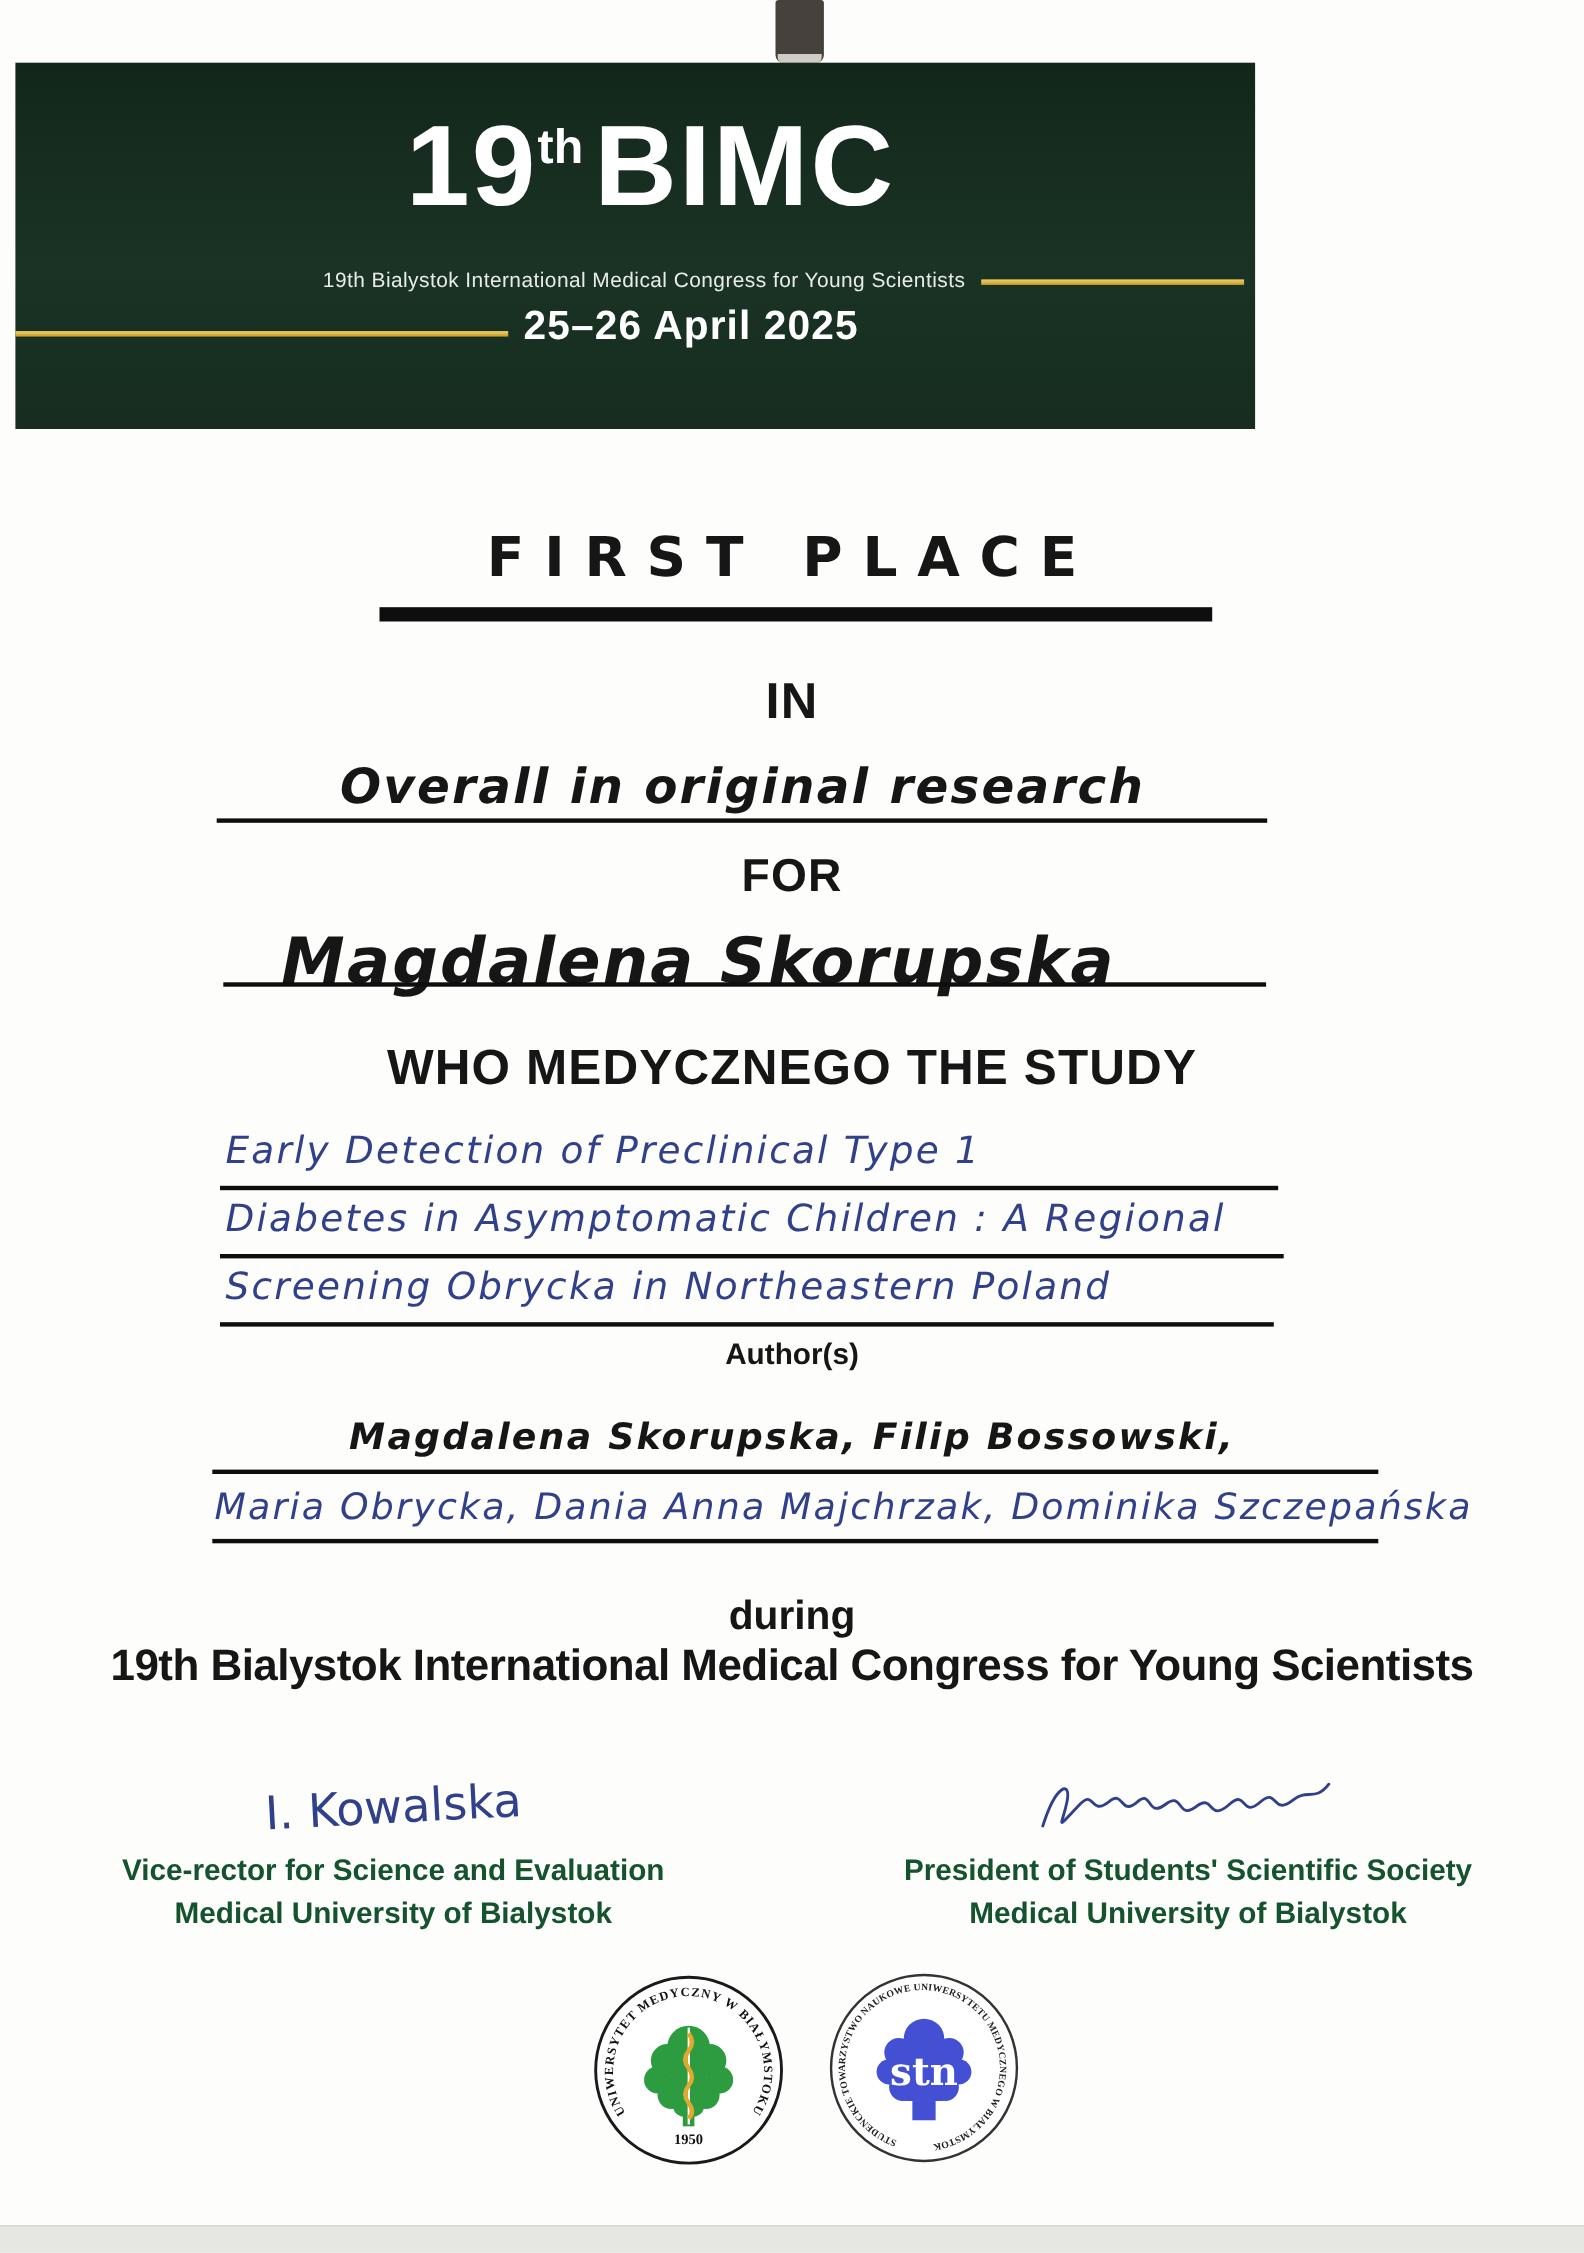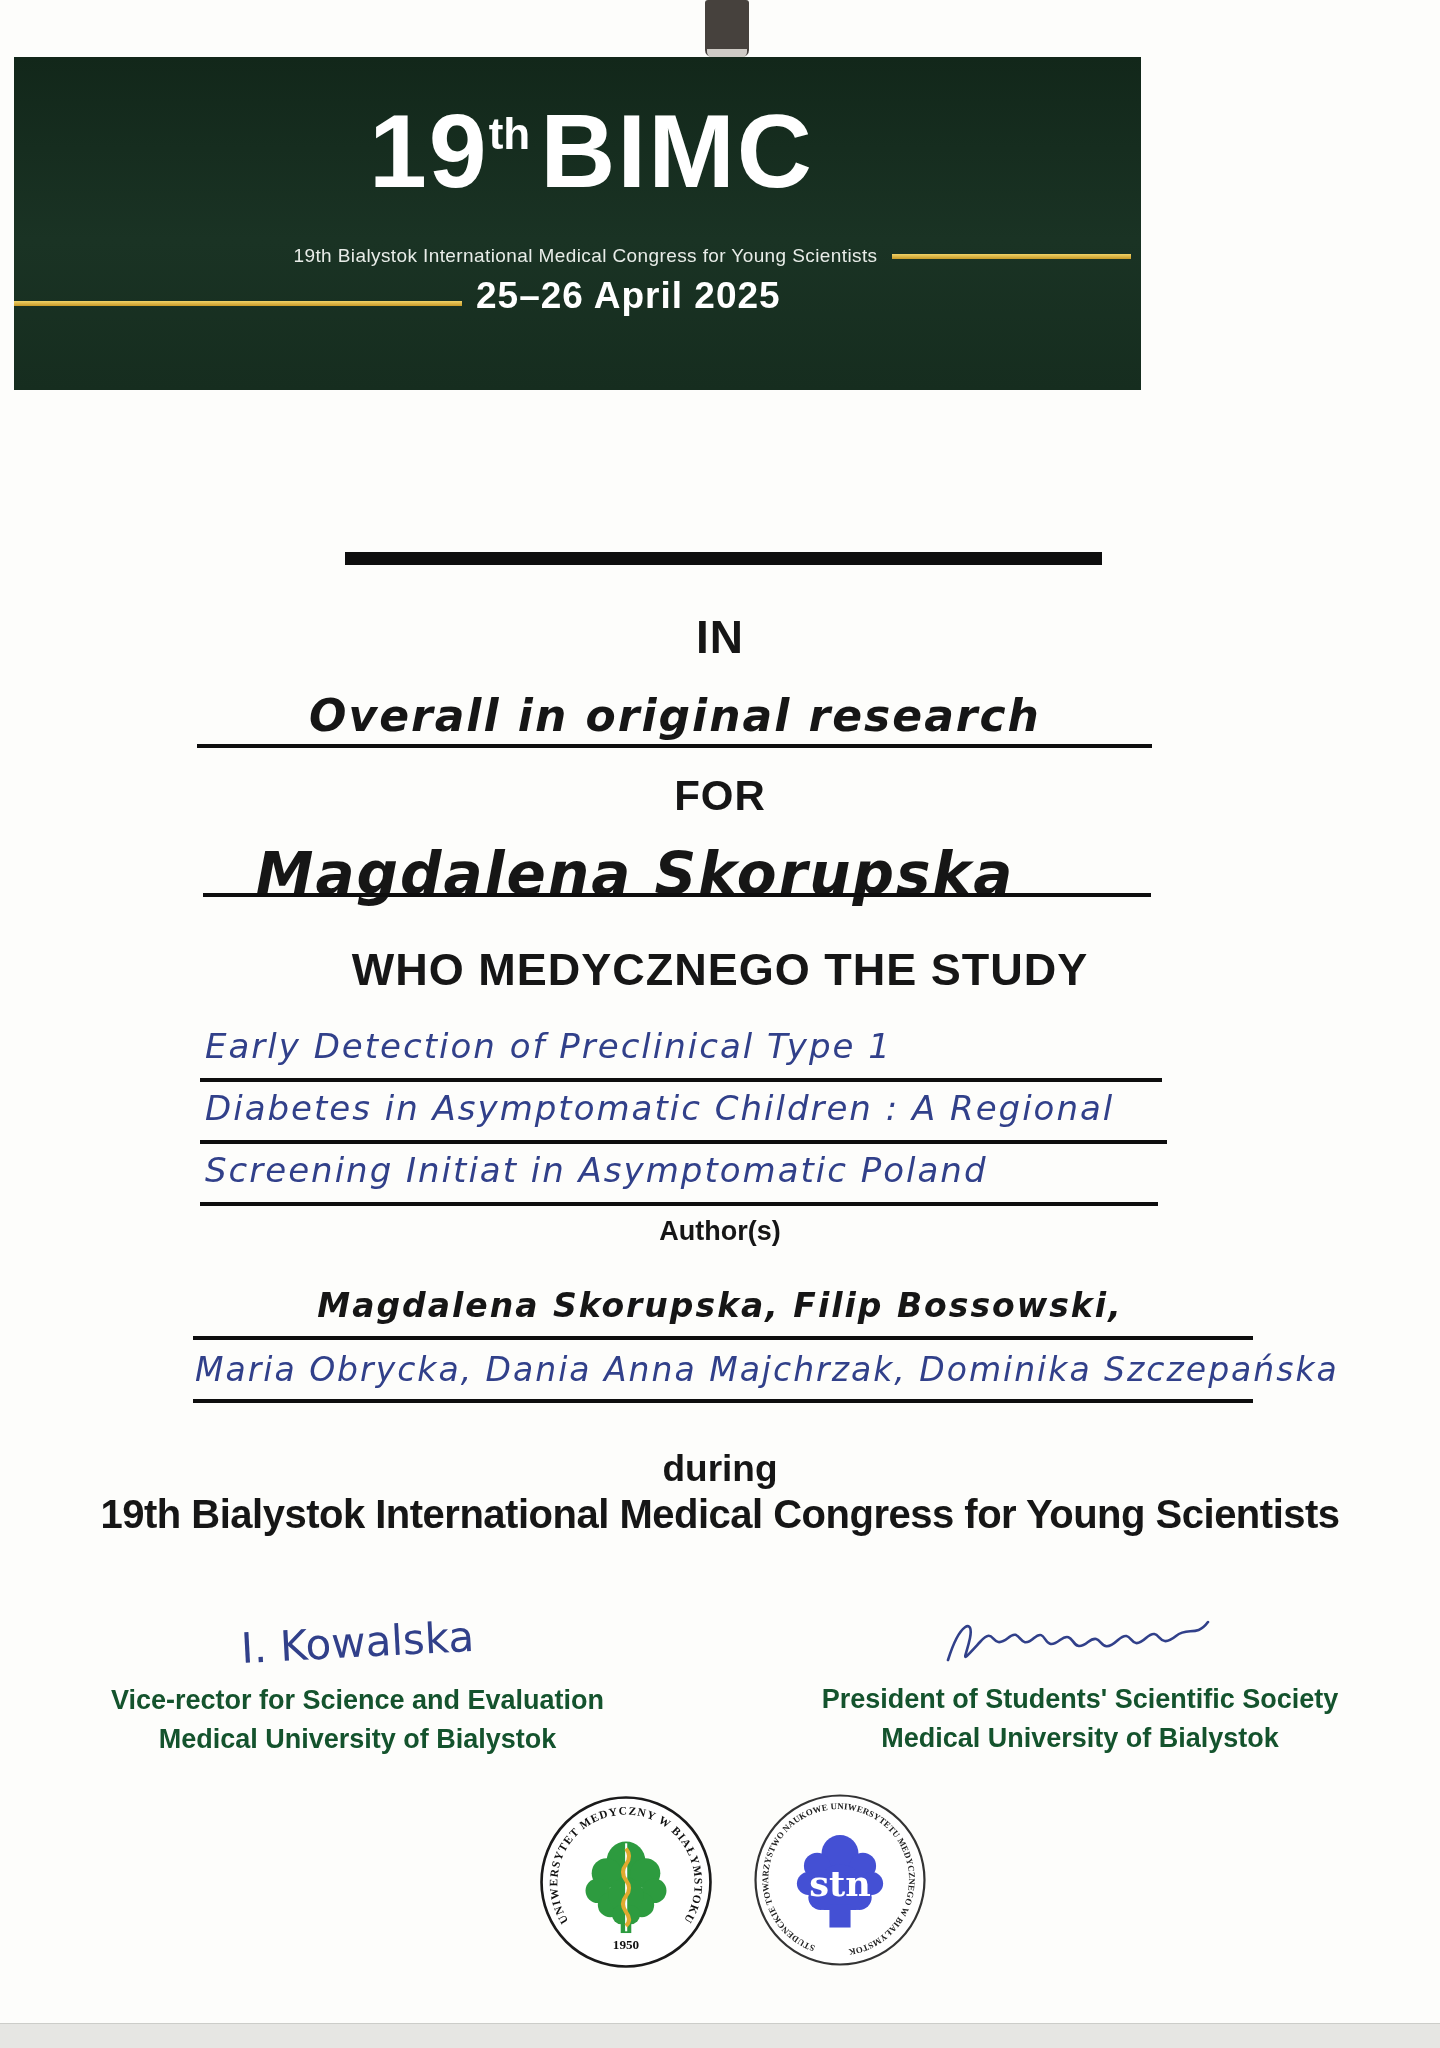--- a/index.html
+++ b/index.html
@@ -65,39 +65,40 @@
       <div class="sub-spacer"></div>
       <div class="band-subtitle">19th Bialystok International Medical Congress for Young Scientists</div>
       <div class="gold-line right"></div>
     </div>
     <div class="band-daterow">
       <div class="gold-line left"></div>
       <div class="band-date">25–26 April 2025</div>
     </div>
   </div>
 
+  <div class="abs lbl hw hw-print" style="top:478px;">FIRST PLACE</div>
   <div class="rule" style="left:345px;top:552px;width:757px;height:13px;"></div>
 
   <div class="abs lbl" style="top:610px;font-size:46px;letter-spacing:1px;">IN</div>
 
   <div class="abs lbl hw hw-script" style="top:690px;font-size:44px;padding-right:90px;box-sizing:border-box;">Overall in original research</div>
   <div class="rule" style="left:197px;top:744px;width:955px;height:4px;"></div>
 
   <div class="abs lbl" style="top:772px;font-size:42px;letter-spacing:1px;">FOR</div>
 
   <div class="abs lbl hw hw-script" style="top:840px;font-size:58px;padding-right:170px;box-sizing:border-box;">Magdalena Skorupska</div>
   <div class="rule" style="left:203px;top:893px;width:948px;height:4px;"></div>
 
   <div class="abs lbl" style="top:944px;font-size:45px;letter-spacing:1px;">WHO MEDYCZNEGO THE STUDY</div>
 
   <div class="study-line hw hw-script" style="top:1026px;">Early Detection of Preclinical Type 1</div>
   <div class="rule" style="left:200px;top:1078px;width:962px;height:4px;"></div>
   <div class="study-line hw hw-script" style="top:1088px;">Diabetes in Asymptomatic Children : A Regional</div>
   <div class="rule" style="left:200px;top:1140px;width:967px;height:4px;"></div>
-  <div class="study-line hw hw-script" style="top:1150px;">Screening Initiat in Asymptomatic Poland</div>
+  <div class="study-line hw hw-script" style="top:1150px;">Screening Obrycka in Northeastern Poland</div>
   <div class="rule" style="left:200px;top:1202px;width:958px;height:4px;"></div>
 
   <div class="abs lbl" style="top:1216px;font-size:27px;">Author(s)</div>
 
   <div class="abs lbl hw hw-script author-line" style="top:1286px;">Magdalena Skorupska, Filip Bossowski,</div>
   <div class="rule" style="left:193px;top:1336px;width:1060px;height:4px;"></div>
   <div class="abs hw hw-script author-line" style="left:195px;top:1350px;white-space:nowrap;">Maria Obrycka, Dania Anna Majchrzak, Dominika Szczepańska</div>
   <div class="rule" style="left:193px;top:1399px;width:1060px;height:4px;"></div>
 
   <div class="abs lbl" style="top:1448px;font-size:37px;">during</div>

